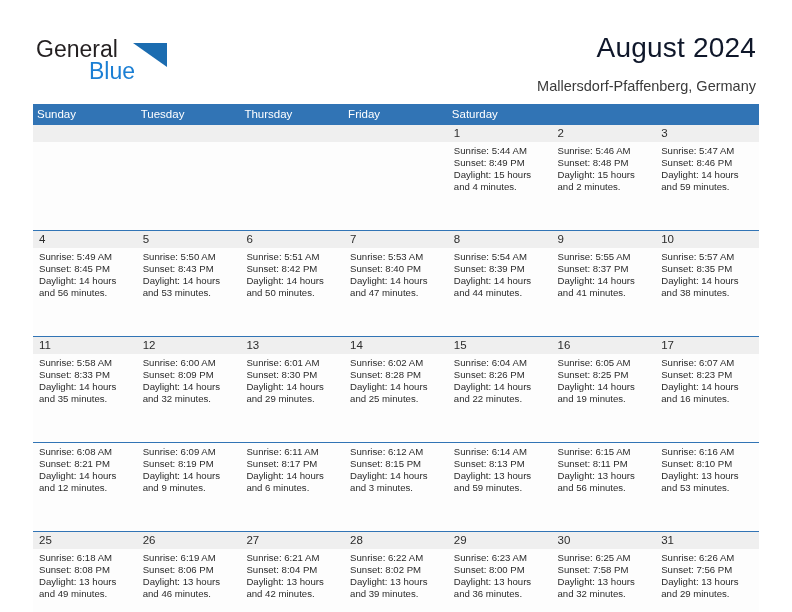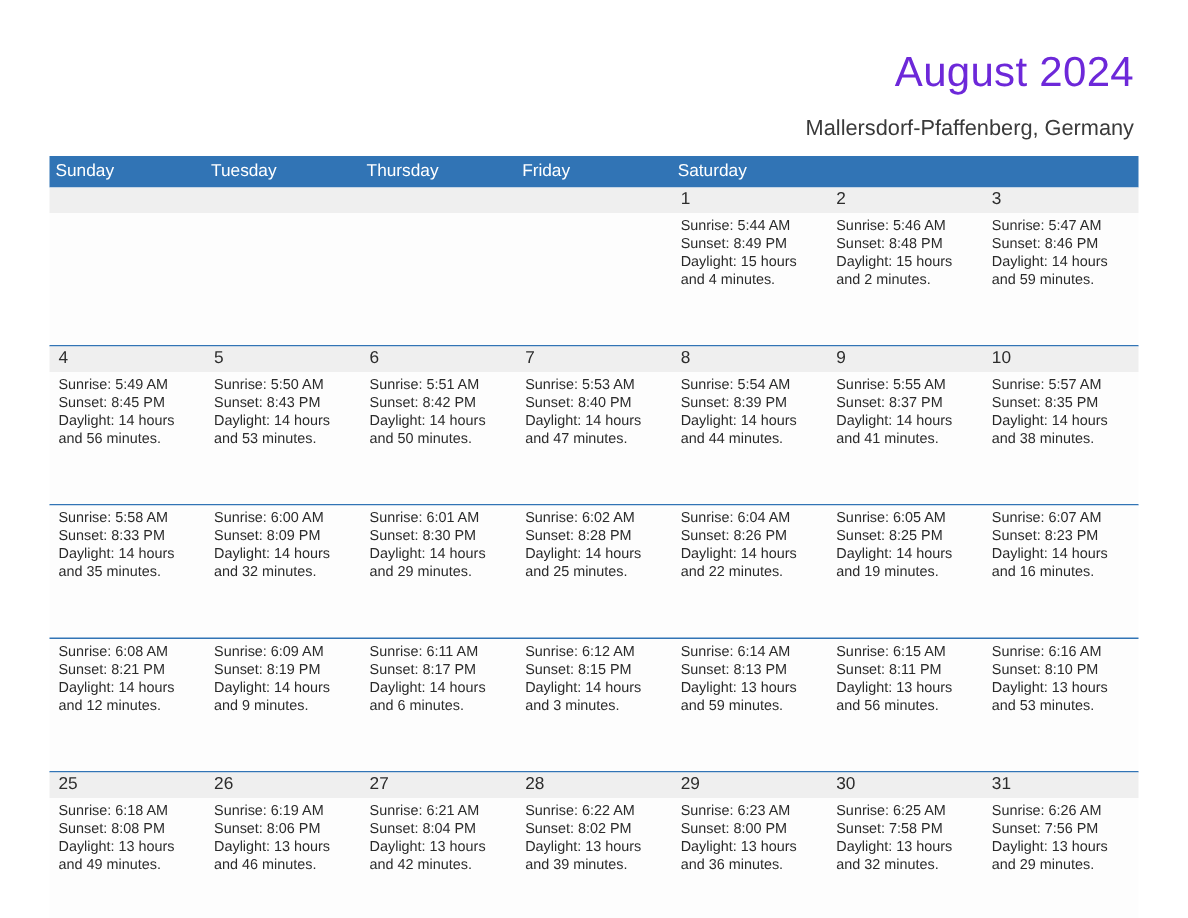--- a/index.html
+++ b/index.html
@@ -30,21 +30,21 @@
     width:34px;height:24px;
   }
   .logo-blue{
     position:absolute;left:53px;top:22px;
     font-size:23px;color:#1b7fd4;
     font-family:"Liberation Sans", sans-serif;
   }
 
   .title{
     position:absolute;right:36px;top:32px;
-    font-size:28px;color:#6d28d9;font-weight:normal;
+    font-size:28px;color:#0f172a;font-weight:normal;
     text-align:left;white-space:nowrap;
     letter-spacing:0.2px;
   }
   .subtitle{
     position:absolute;right:36px;top:78px;
     font-size:14.5px;color:#3a3a3a;
     text-align:right;white-space:nowrap;
   }
 
   
@@ -97,20 +97,27 @@
   .db .ln{display:block;white-space:normal;}
   .empty{background:transparent;}
 </style>
 </head>
 <body>
 
 <div class="page">
 
   <div class="top">
 
+    <div class="logo">
+      <span class="logo-general">General</span>
+      <svg class="logo-tri" viewBox="0 0 34 24">
+        <polygon points="0,0 34,0 34,24" fill="#1b6cb0"></polygon>
+      </svg>
+      <span class="logo-blue">Blue</span>
+    </div>
 
     <div class="title">August 2024</div>
     <div class="subtitle">Mallersdorf-Pfaffenberg, Germany</div>
   </div>
 
   <div class="cal">
     <div class="week-head" id="weekday-header">
         <div class="dow">Sunday</div>
         <div class="dow">Tuesday</div>
         <div class="dow">Thursday</div>
@@ -202,20 +209,29 @@
             </div>
             <div class="db">
               <span class="ln">Sunrise: 5:57 AM</span>
               <span class="ln">Sunset: 8:35 PM</span>
               <span class="ln">Daylight: 14 hours</span>
               <span class="ln">and 38 minutes.</span>
             </div>
           </div>
         </div>
         <div class="week">
+          <div class="daynums">
+            <div class="dn">11</div>
+            <div class="dn">12</div>
+            <div class="dn">13</div>
+            <div class="dn">14</div>
+            <div class="dn">15</div>
+            <div class="dn">16</div>
+            <div class="dn">17</div>
+          </div>
           <div class="daybodies">
             <div class="db">
               <span class="ln">Sunrise: 5:58 AM</span>
               <span class="ln">Sunset: 8:33 PM</span>
               <span class="ln">Daylight: 14 hours</span>
               <span class="ln">and 35 minutes.</span>
             </div>
             <div class="db">
               <span class="ln">Sunrise: 6:00 AM</span>
               <span class="ln">Sunset: 8:09 PM</span>

